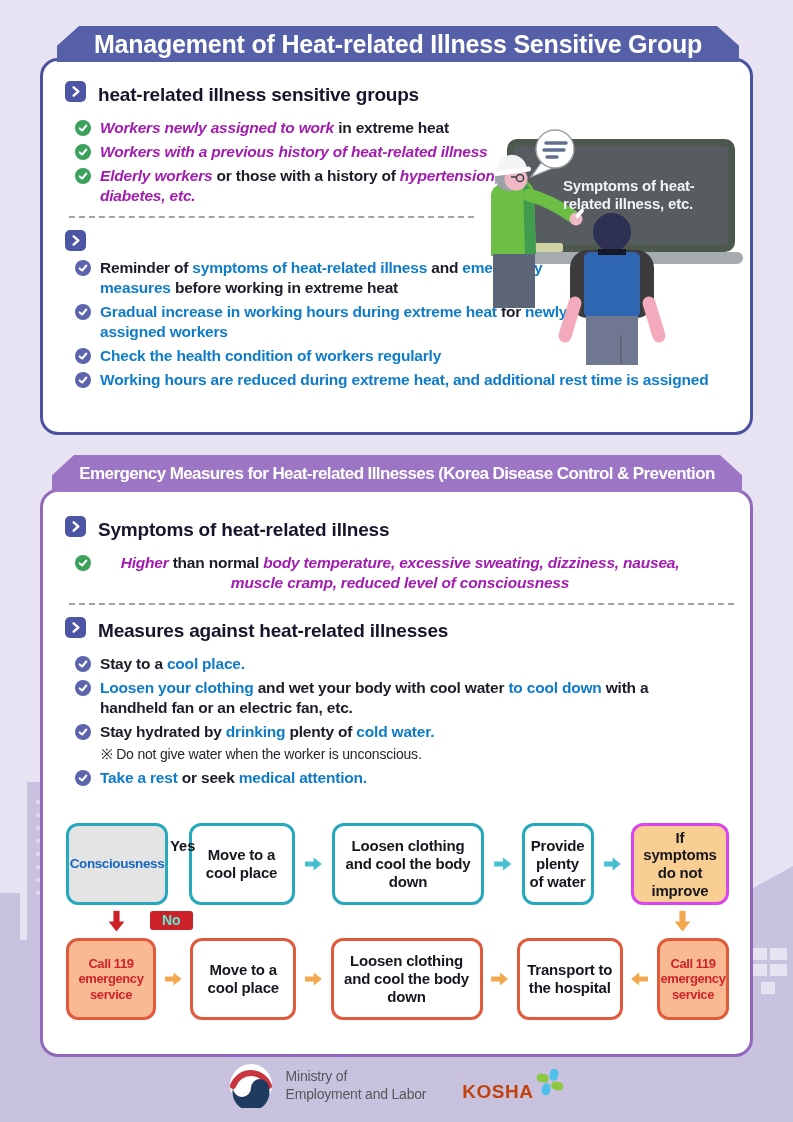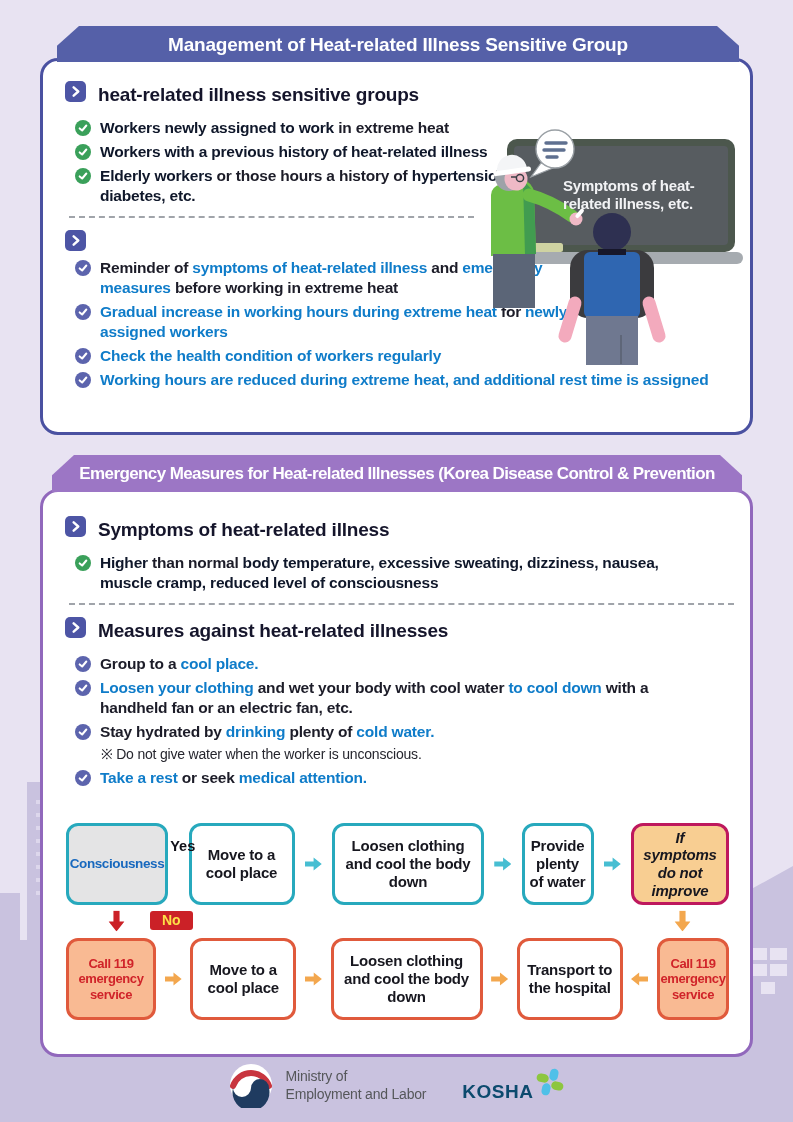--- a/index.html
+++ b/index.html
@@ -15,86 +15,86 @@
   .city-block-left{position:absolute;left:0;top:893px;width:20px;height:60px;background:#C9C2DF;}
   .city-roof-right{position:absolute;right:0;top:866px;width:76px;height:42px;background:#C9C2DF;
       clip-path:polygon(100% 0,100% 100%,0 100%);}
   .city-bldg-right{position:absolute;right:0;top:905px;width:58px;height:50px;background:#C9C2DF;}
   .win{position:absolute;width:17px;height:12px;background:#E8E3F2;}
 
   
   .banner{position:absolute;color:#fff;font-weight:bold;text-align:center;z-index:5;
       clip-path:polygon(22px 0,calc(100% - 22px) 0,100% 55%,100% 100%,0 100%,0 55%);}
   .banner1{left:57px;top:26px;width:682px;height:36px;line-height:37px;background:#5560A8;
-      font-size:19px;letter-spacing:-0.2px;}
+      font-size:25px;letter-spacing:-0.2px;}
   .banner2{left:52px;top:455px;width:690px;height:37px;line-height:38px;background:#9C76C5;
       font-size:17px;letter-spacing:-0.6px;}
 
   
   .card{position:absolute;background:#fff;border-radius:18px;overflow:hidden;z-index:2;}
   .card1{left:40px;top:58px;width:713px;height:377px;border:3px solid #4A51A1;padding:14px 14px 0 22px;box-sizing:border-box;}
   .card2{left:40px;top:489px;width:713px;height:568px;border:3px solid #9168BC;padding:18px 16px 0 22px;box-sizing:border-box;}
 
   .sh{display:flex;align-items:flex-start;gap:8px;margin:4px 0 7px;}
   .chev{flex:0 0 auto;width:21px;height:21px;border-radius:5px;background:#4D55A5;display:flex;
         align-items:center;justify-content:center;margin-top:2px;}
   .sh h2{margin:4px;font-size:19px;font-weight:bold;color:#15152B;letter-spacing:-0.2px;line-height:1.25;}
   .sh h2.j{text-align:justify;width:402px;}
 
   ul.blist{list-style:none;margin:0 0 0 10px;padding:0;}
   ul.blist li{position:relative;padding-left:25px;margin-bottom:4px;font-size:15.5px;font-weight:bold;
       line-height:20px;letter-spacing:-0.2px;}
   .chk{position:absolute;left:0;top:2px;width:16px;height:16px;border-radius:50%;display:flex;
       align-items:center;justify-content:center;}
   .chk.g{background:#3AA05A;} .chk.p{background:#5C64AD;}
-  .s-green{color:#0f172a;} .s-blue{color:#0F7CC9;} .s-dark{color:#1C1C28;}
+  .s-green{color:#a21caf;font-style:italic;} .s-blue{color:#0F7CC9;} .s-dark{color:#1C1C28;}
   .green-list{max-width:450px;}
   .green-list li{max-width:425px;}
   .dashed{border-top:2px dashed #A0A4AA;margin:10px 0 10px 4px;}
   .dashed.short{width:405px;}
   .blue-list li.w1{max-width:475px;} .blue-list li.w2{max-width:520px;}
   .measures li{margin-bottom:10px;font-size:16px;}
   .note{margin:2px 0 0 1px;font-size:14px;font-weight:normal;color:#26262E;letter-spacing:-0.2px;}
-  .sym-item{max-width:600px;}
+  .sym-item{max-width:600px;text-align:center;}
 
   
   .illus{position:absolute;left:428px;top:62px;width:272px;height:252px;z-index:1;}
   .board-text{position:absolute;left:520px;top:116px;width:172px;color:#F2F3F5;font-weight:bold;
       font-size:15px;line-height:1.22;letter-spacing:-0.2px;z-index:2;}
 
   
   .flowchart{position:absolute;left:23px;right:21px;top:331px;}
   .fc-row{display:flex;align-items:center;justify-content:space-between;height:82px;}
   .fc-box{box-sizing:border-box;height:82px;border-radius:12px;background:#fff;display:flex;
       align-items:center;justify-content:center;text-align:center;font-weight:bold;font-size:15px;
       line-height:1.18;color:#17171F;letter-spacing:-0.2px;padding:2px 4px;}
   .b-teal{border:3px solid #27A9BD;}
   .b-orange{border:3px solid #E05A3C;}
   .fc-start{background:#E4E4E5;color:#1768BE;font-size:13.5px;letter-spacing:-0.4px;}
-  .fc-warn{background:#F8CE92;border:3px solid #be185d;font-style:italic;}
+  .fc-warn{background:#F8CE92;border:3px solid #d946ef;}
   .fc-danger{background:#F9BA93;border:3px solid #E05A3C;color:#D02329;font-size:13px;letter-spacing:-0.4px;}
   .wA{width:102px;} .wB{width:106px;} .wC{width:152px;} .wD{width:72px;} .wE{width:98px;} .wF{width:90px;}
   .ar{width:17px;height:15px;background:#47BED2;flex:0 0 auto;
       clip-path:polygon(0 33%,52% 33%,52% 6%,100% 50%,52% 94%,52% 67%,0 67%);}
   .ar.or{background:#F3A74E;} .ar.left{transform:scaleX(-1);}
   .ar-wrap{position:relative;flex:0 0 auto;}
   .yes-label{position:absolute;top:-26px;left:-8px;font-size:14.5px;font-weight:bold;color:#101018;}
   .conn{position:relative;height:33px;}
   .ar.down{position:absolute;transform:rotate(90deg);width:21px;height:18px;}
   .ar.red{background:#CB2127;left:40px;top:7px;}
   .ar.dor{background:#F3A74E;left:auto;right:36px;top:7px;}
-  .no-badge{position:absolute;left:84px;top:6px;background:#CB2127;color:#fde047;font-weight:bold;
+  .no-badge{position:absolute;left:84px;top:6px;background:#CB2127;color:#5eead4;font-weight:bold;
       font-size:14px;padding:1px 12px 2px;border-radius:3px;}
 
   
   .footer{position:absolute;left:0;right:0;top:1062px;display:flex;justify-content:center;
       align-items:center;gap:12px;z-index:3;}
   .moel-text{font-size:14px;color:#55575A;line-height:1.3;letter-spacing:-0.2px;}
   .kosha{display:flex;align-items:flex-end;margin-left:24px;}
-  .kosha-word{font-size:19px;font-weight:bold;color:#0c4a6e;letter-spacing:0.5px;}
+  .kosha-word{font-size:19px;font-weight:bold;color:#c2410c;letter-spacing:0.5px;}
   .kosha-icon{margin:0 0 6px 2px;}
 </style>
 </head>
 <body>
 
 <div class="page">
 
   <div class="city-band"></div>
   <div class="city-tower-dome"></div>
   <div class="city-tower"></div>
@@ -129,21 +129,21 @@
           </span><span><span class="s-green">Workers newly assigned to work</span><span class="s-dark"> in extreme heat</span></span></li>
       <li><span class="chk g">
             <svg width="10" height="10" viewBox="0 0 12 12">
               <path d="M2 6.5 L5 9 L10 3" fill="none" stroke="#fff" stroke-width="2.4" stroke-linecap="round" stroke-linejoin="round"></path>
             </svg>
           </span><span><span class="s-green">Workers with a previous history of heat-related illness</span></span></li>
       <li><span class="chk g">
             <svg width="10" height="10" viewBox="0 0 12 12">
               <path d="M2 6.5 L5 9 L10 3" fill="none" stroke="#fff" stroke-width="2.4" stroke-linecap="round" stroke-linejoin="round"></path>
             </svg>
-          </span><span><span class="s-green">Elderly workers</span><span class="s-dark"> or those hours a history of </span><span class="s-green">hypertension, diabetes, etc.</span></span></li>
+          </span><span><span class="s-green">Elderly workers</span><span class="s-dark"> or those with a history of </span><span class="s-green">hypertension, diabetes, etc.</span></span></li>
     </ul>
     <div class="dashed short"></div>
     <div class="sh">
       <span class="chev">
         <svg width="11" height="11" viewBox="0 0 12 12">
             <path d="M4 1.5 L9 6 L4 10.5" fill="none" stroke="#fff" stroke-width="2.6" stroke-linecap="round" stroke-linejoin="round"></path>
           </svg>
       </span>
     </div>
     <ul class="blist blue-list">
@@ -236,21 +236,21 @@
             <path d="M4 1.5 L9 6 L4 10.5" fill="none" stroke="#fff" stroke-width="2.6" stroke-linecap="round" stroke-linejoin="round"></path>
           </svg>
       </span>
       <h2>Measures against heat-related illnesses</h2>
     </div>
     <ul class="blist measures">
       <li><span class="chk p">
             <svg width="10" height="10" viewBox="0 0 12 12">
               <path d="M2 6.5 L5 9 L10 3" fill="none" stroke="#fff" stroke-width="2.4" stroke-linecap="round" stroke-linejoin="round"></path>
             </svg>
-          </span><span><span class="s-dark">Group to a </span><span class="s-blue">cool place.</span></span></li>
+          </span><span><span class="s-dark">Stay to a </span><span class="s-blue">cool place.</span></span></li>
       <li style="max-width:560px"><span class="chk p">
             <svg width="10" height="10" viewBox="0 0 12 12">
               <path d="M2 6.5 L5 9 L10 3" fill="none" stroke="#fff" stroke-width="2.4" stroke-linecap="round" stroke-linejoin="round"></path>
             </svg>
           </span><span><span class="s-blue">Loosen your clothing</span><span class="s-dark"> and wet your body with cool water </span><span class="s-blue">to cool down</span><span class="s-dark"> with a handheld fan or an electric fan, etc.</span></span></li>
       <li><span class="chk p">
             <svg width="10" height="10" viewBox="0 0 12 12">
               <path d="M2 6.5 L5 9 L10 3" fill="none" stroke="#fff" stroke-width="2.4" stroke-linecap="round" stroke-linejoin="round"></path>
             </svg>
           </span><span><span class="s-dark">Stay hydrated by </span><span class="s-blue">drinking</span><span class="s-dark"> plenty of </span><span class="s-blue">cold water.</span></span>

